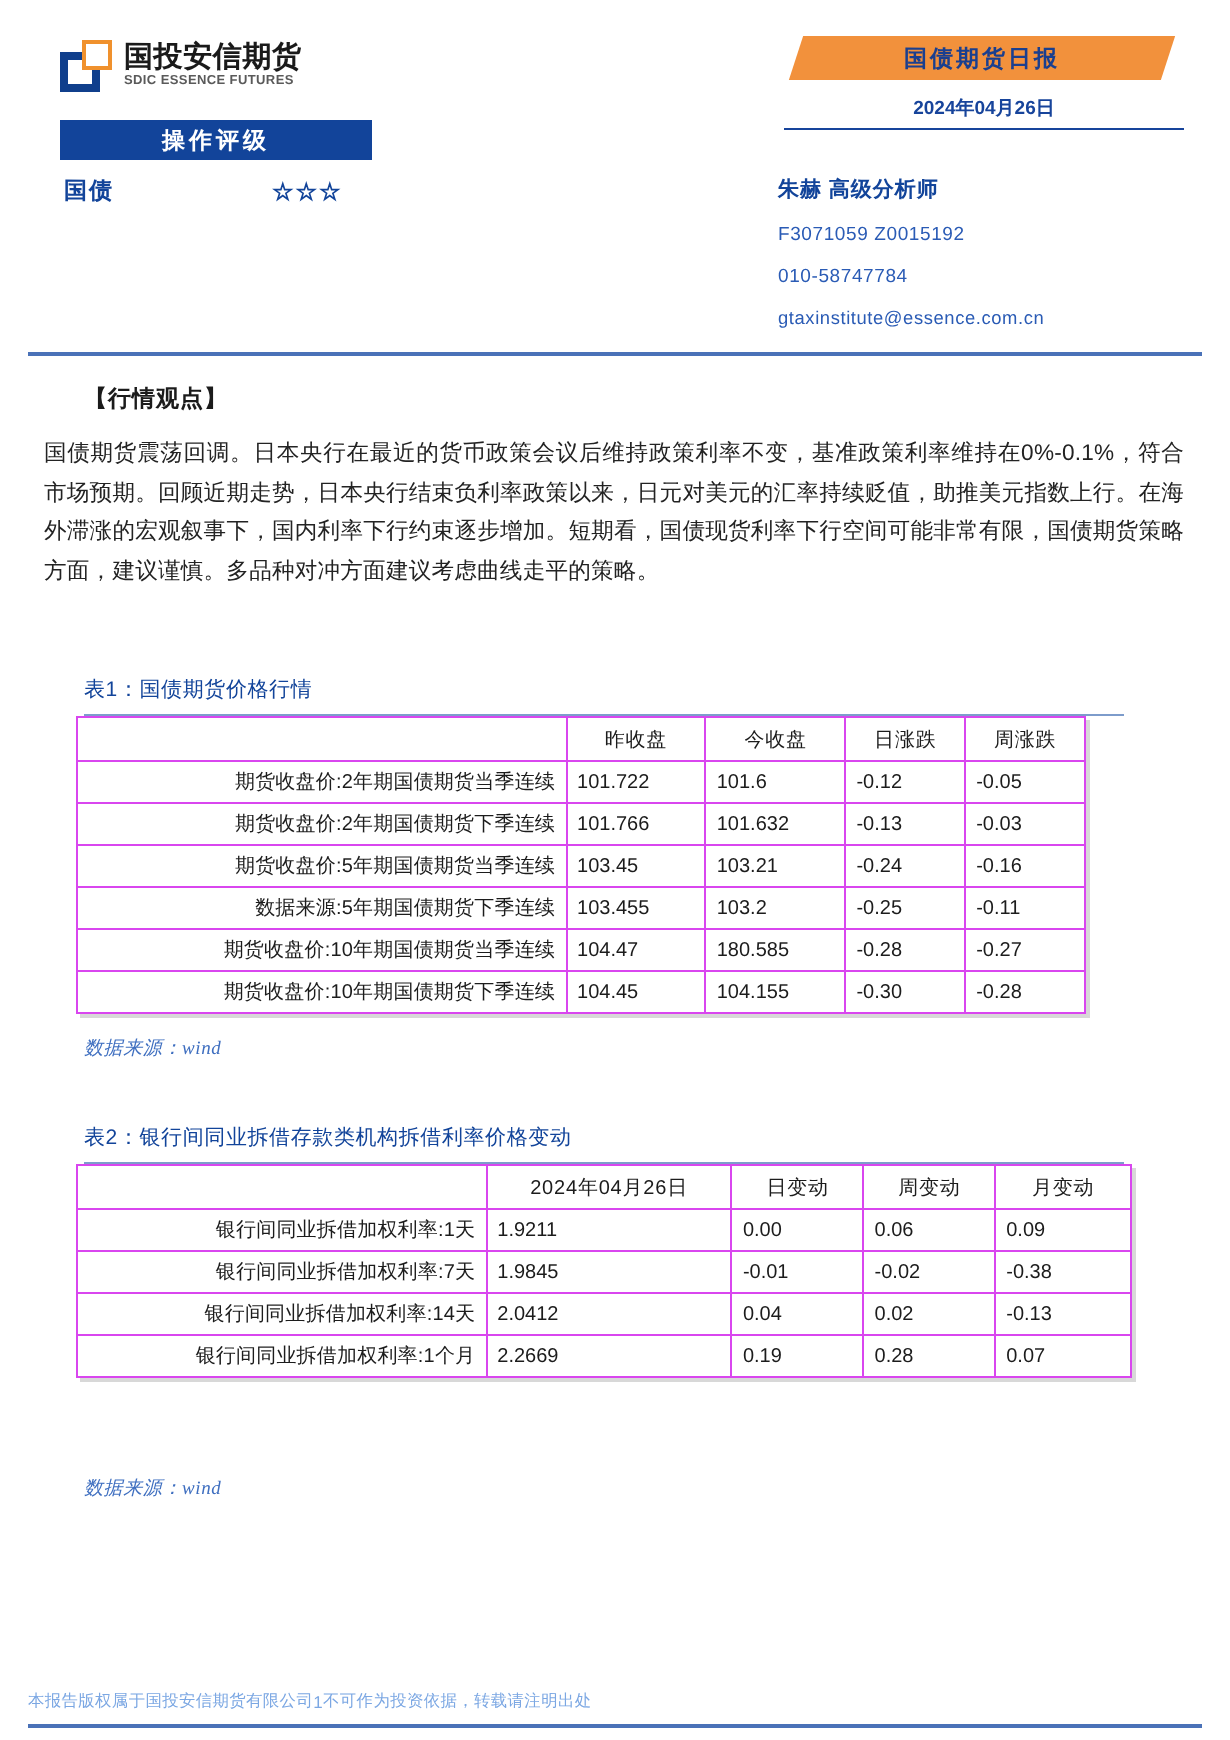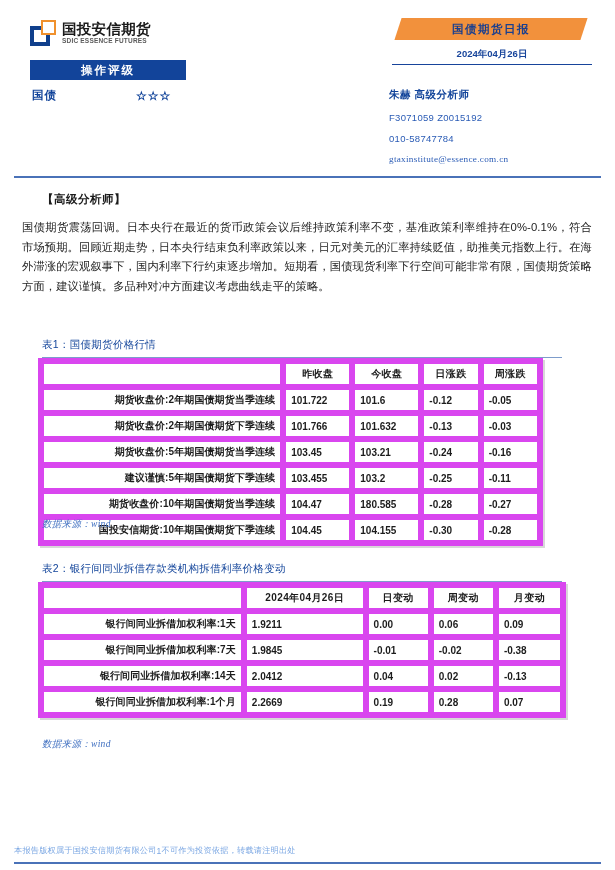--- a/index.html
+++ b/index.html
@@ -150,21 +150,21 @@
     color: #12449a;
     letter-spacing: 0.5px;
     margin-bottom: 10px;
   }
   .contact .line {
     font-size: 9.5px;
     color: #2a5bb5;
     margin-bottom: 10px;
     letter-spacing: 0.3px;
   }
-  .contact .line.email { font-size: 9.2px; font-family: Liberation Serif, serif; }
+  .contact .line.email { font-size: 9.2px; }
 
   .hr-main {
     position: absolute;
     left: 14px;
     top: 176px;
     width: 587px;
     height: 1.5px;
     background: #4a72b8;
   }
 
@@ -207,22 +207,22 @@
     background: #7d9ccb;
     margin-top: 5px;
   }
   table.data {
     border-collapse: collapse;
     font-family: "Liberation Sans", sans-serif;
     background: #fff;
     box-shadow: 2px 2px 0 0 #d8d8d8;
   }
   table.data td, table.data th {
-    border: 6px solid #d946ef;
-    font-weight: bold;
+    border: 1px solid #d946ef;
+    font-weight: normal;
     color: #1c1c1c;
     font-size: 10px;
     padding: 3px 5px;
     white-space: nowrap;
   }
   table.data thead th {
     height: 22px;
     text-align: center;
     font-size: 10px;
     letter-spacing: 0.4px;
@@ -298,21 +298,21 @@
     <div class="contact">
       <div class="analyst">朱赫 高级分析师</div>
       <div class="line">F3071059 Z0015192</div>
       <div class="line">010-58747784</div>
       <div class="line email">gtaxinstitute@essence.com.cn</div>
     </div>
   </div>
 
   <div class="hr-main"></div>
 
-  <div class="section-title">【高级分析师】</div>
+  <div class="section-title">【行情观点】</div>
   <div class="para">国债期货震荡回调。日本央行在最近的货币政策会议后维持政策利率不变，基准政策利率维持在0%-0.1%，符合市场预期。回顾近期走势，日本央行结束负利率政策以来，日元对美元的汇率持续贬值，助推美元指数上行。在海外滞涨的宏观叙事下，国内利率下行约束逐步增加。短期看，国债现货利率下行空间可能非常有限，国债期货策略方面，建议谨慎。多品种对冲方面建议考虑曲线走平的策略。</div>
 
   <div class="tbl-block" style="left:42px; top:338px; width:520px;">
     <div class="tbl-caption">表1：国债期货价格行情</div>
     <div class="tbl-rule"></div>
   </div>
 
   <table class="data" id="t1" style="position:absolute; left:38px; top:358px; width:505px;">
     <thead>
       <tr>
@@ -339,35 +339,35 @@
           <td class="num">-0.03</td>
         </tr>
         <tr>
           <td class="rowlab">期货收盘价:5年期国债期货当季连续</td>
           <td class="num">103.45</td>
           <td class="num">103.21</td>
           <td class="num">-0.24</td>
           <td class="num">-0.16</td>
         </tr>
         <tr>
-          <td class="rowlab">建议谨慎:5年期国债期货下季连续</td>
+          <td class="rowlab">数据来源:5年期国债期货下季连续</td>
           <td class="num">103.455</td>
           <td class="num">103.2</td>
           <td class="num">-0.25</td>
           <td class="num">-0.11</td>
         </tr>
         <tr>
           <td class="rowlab">期货收盘价:10年期国债期货当季连续</td>
           <td class="num">104.47</td>
           <td class="num">180.585</td>
           <td class="num">-0.28</td>
           <td class="num">-0.27</td>
         </tr>
         <tr>
-          <td class="rowlab">国投安信期货:10年期国债期货下季连续</td>
+          <td class="rowlab">期货收盘价:10年期国债期货下季连续</td>
           <td class="num">104.45</td>
           <td class="num">104.155</td>
           <td class="num">-0.30</td>
           <td class="num">-0.28</td>
         </tr>
       </tbody>
   </table>
 
   <div class="src-note" style="position:absolute; left:42px; top:518px;">数据来源：wind</div>
 

